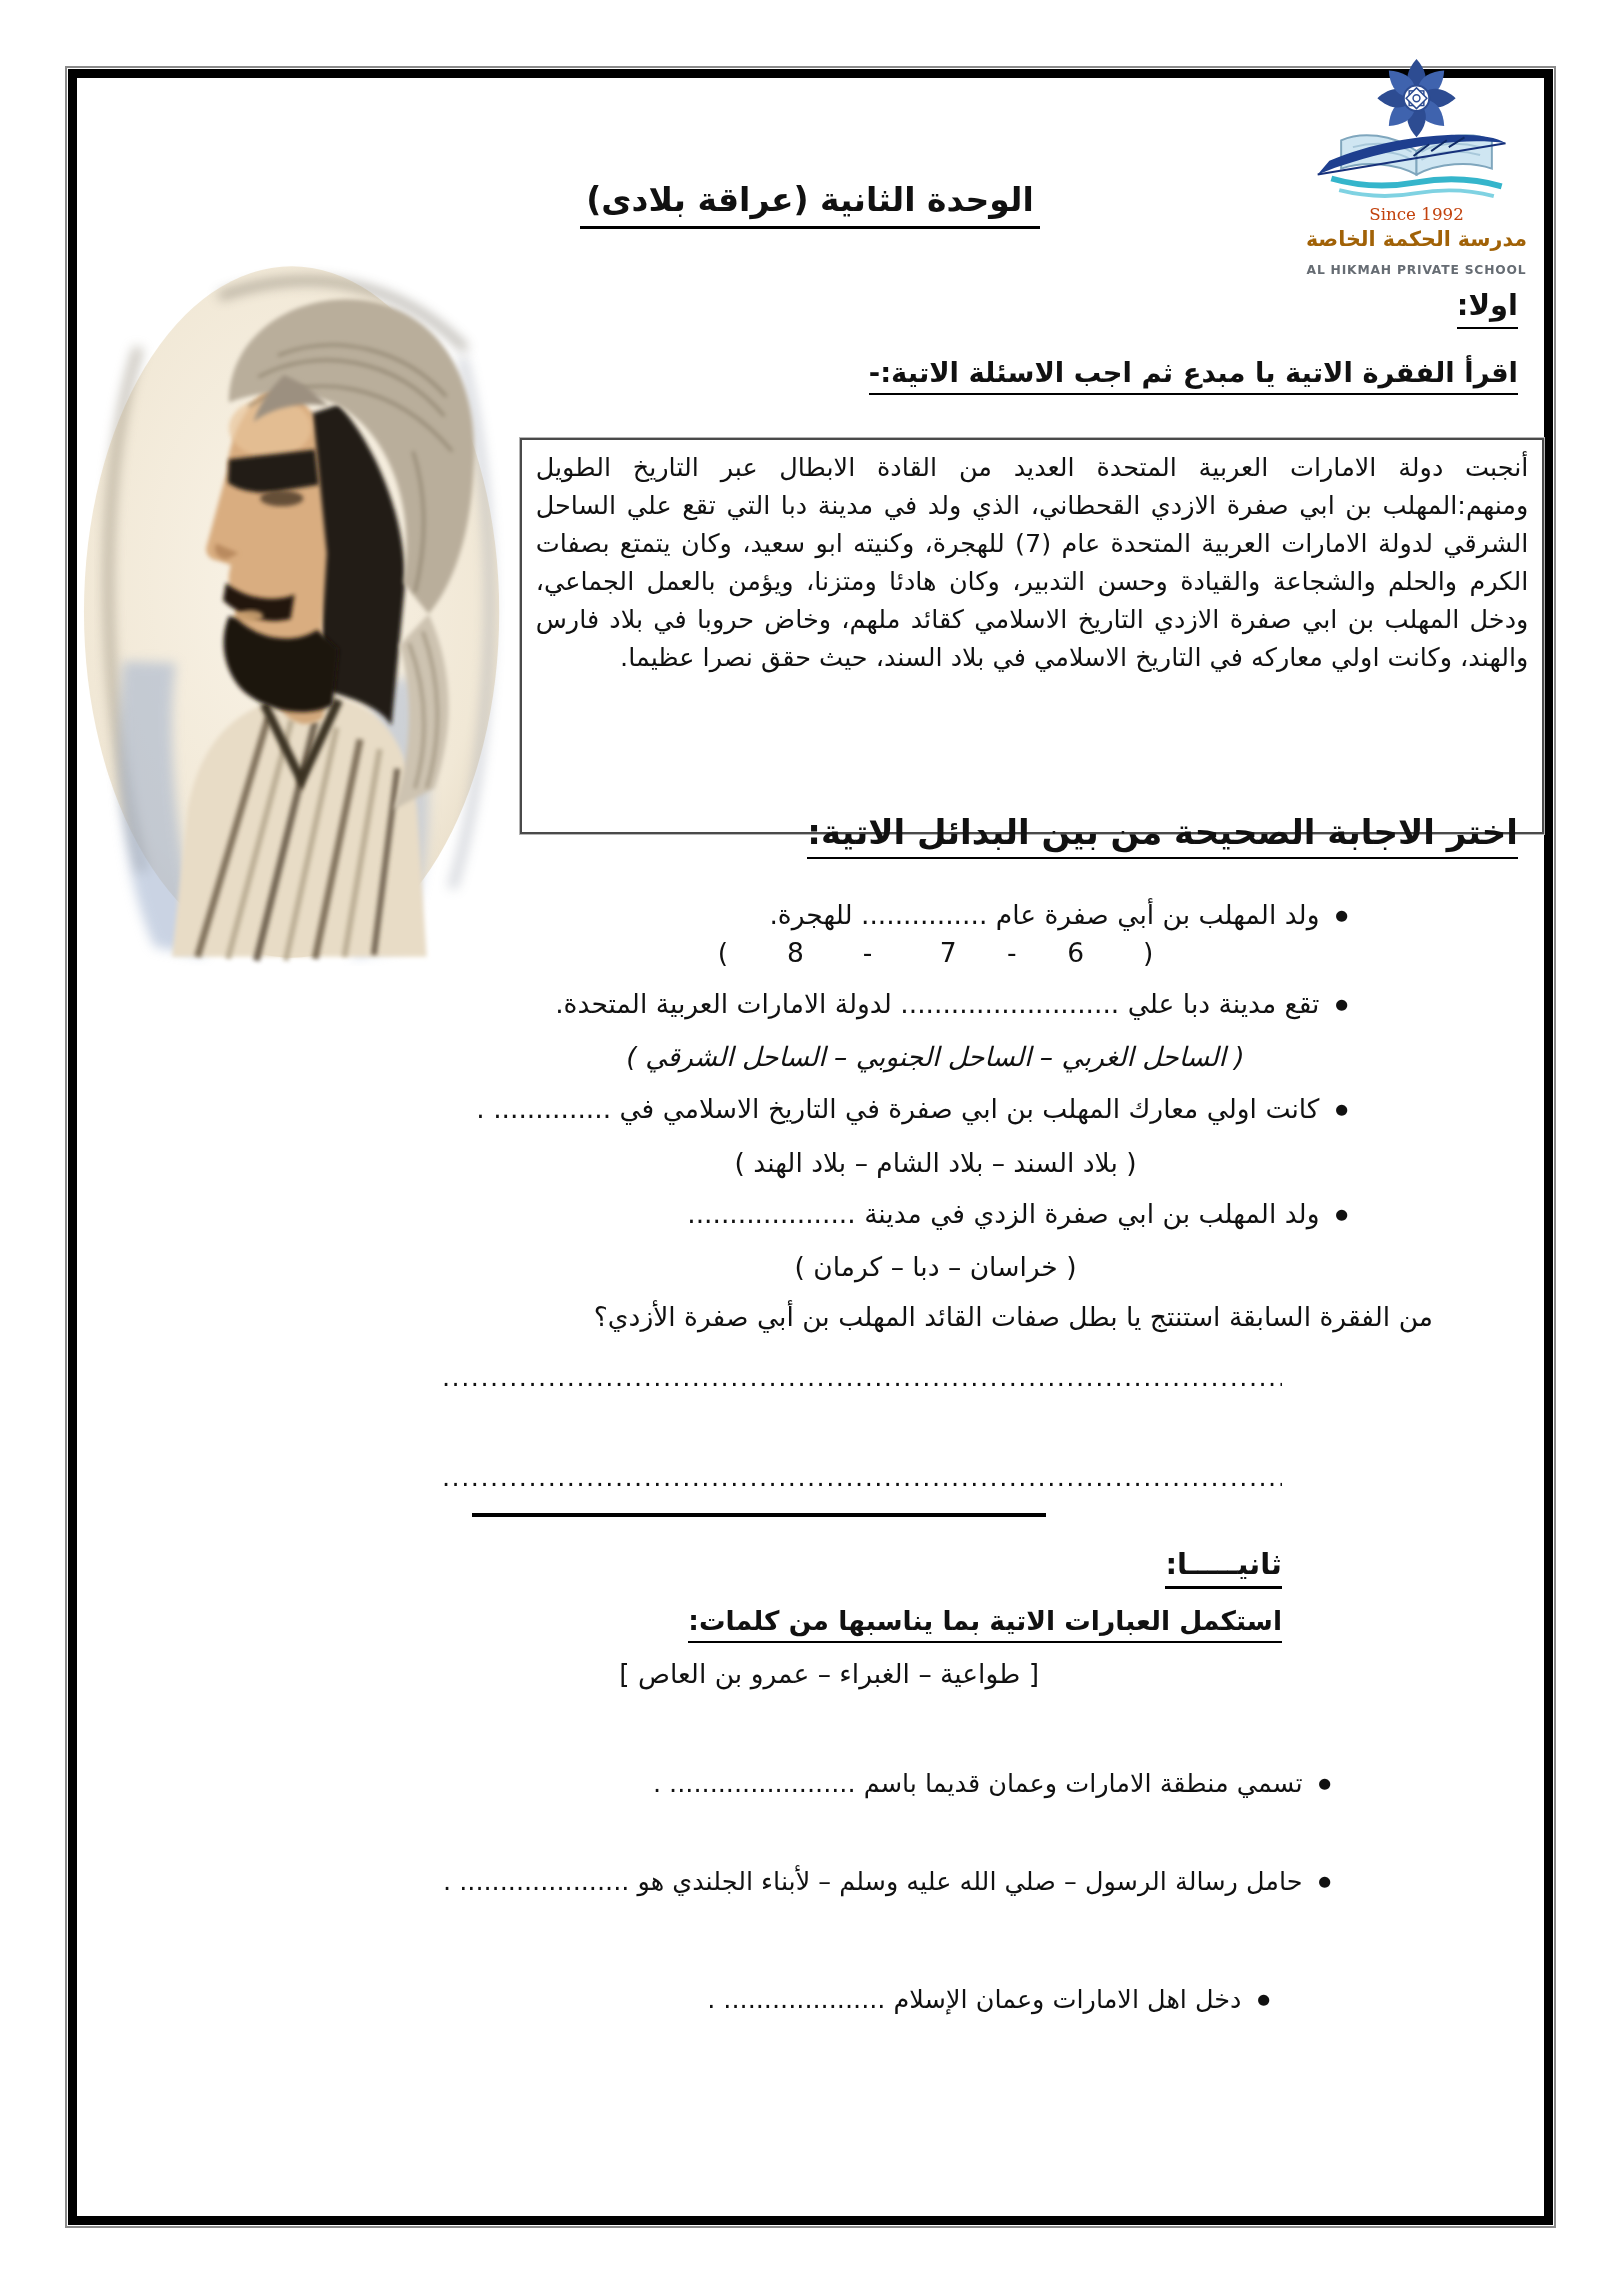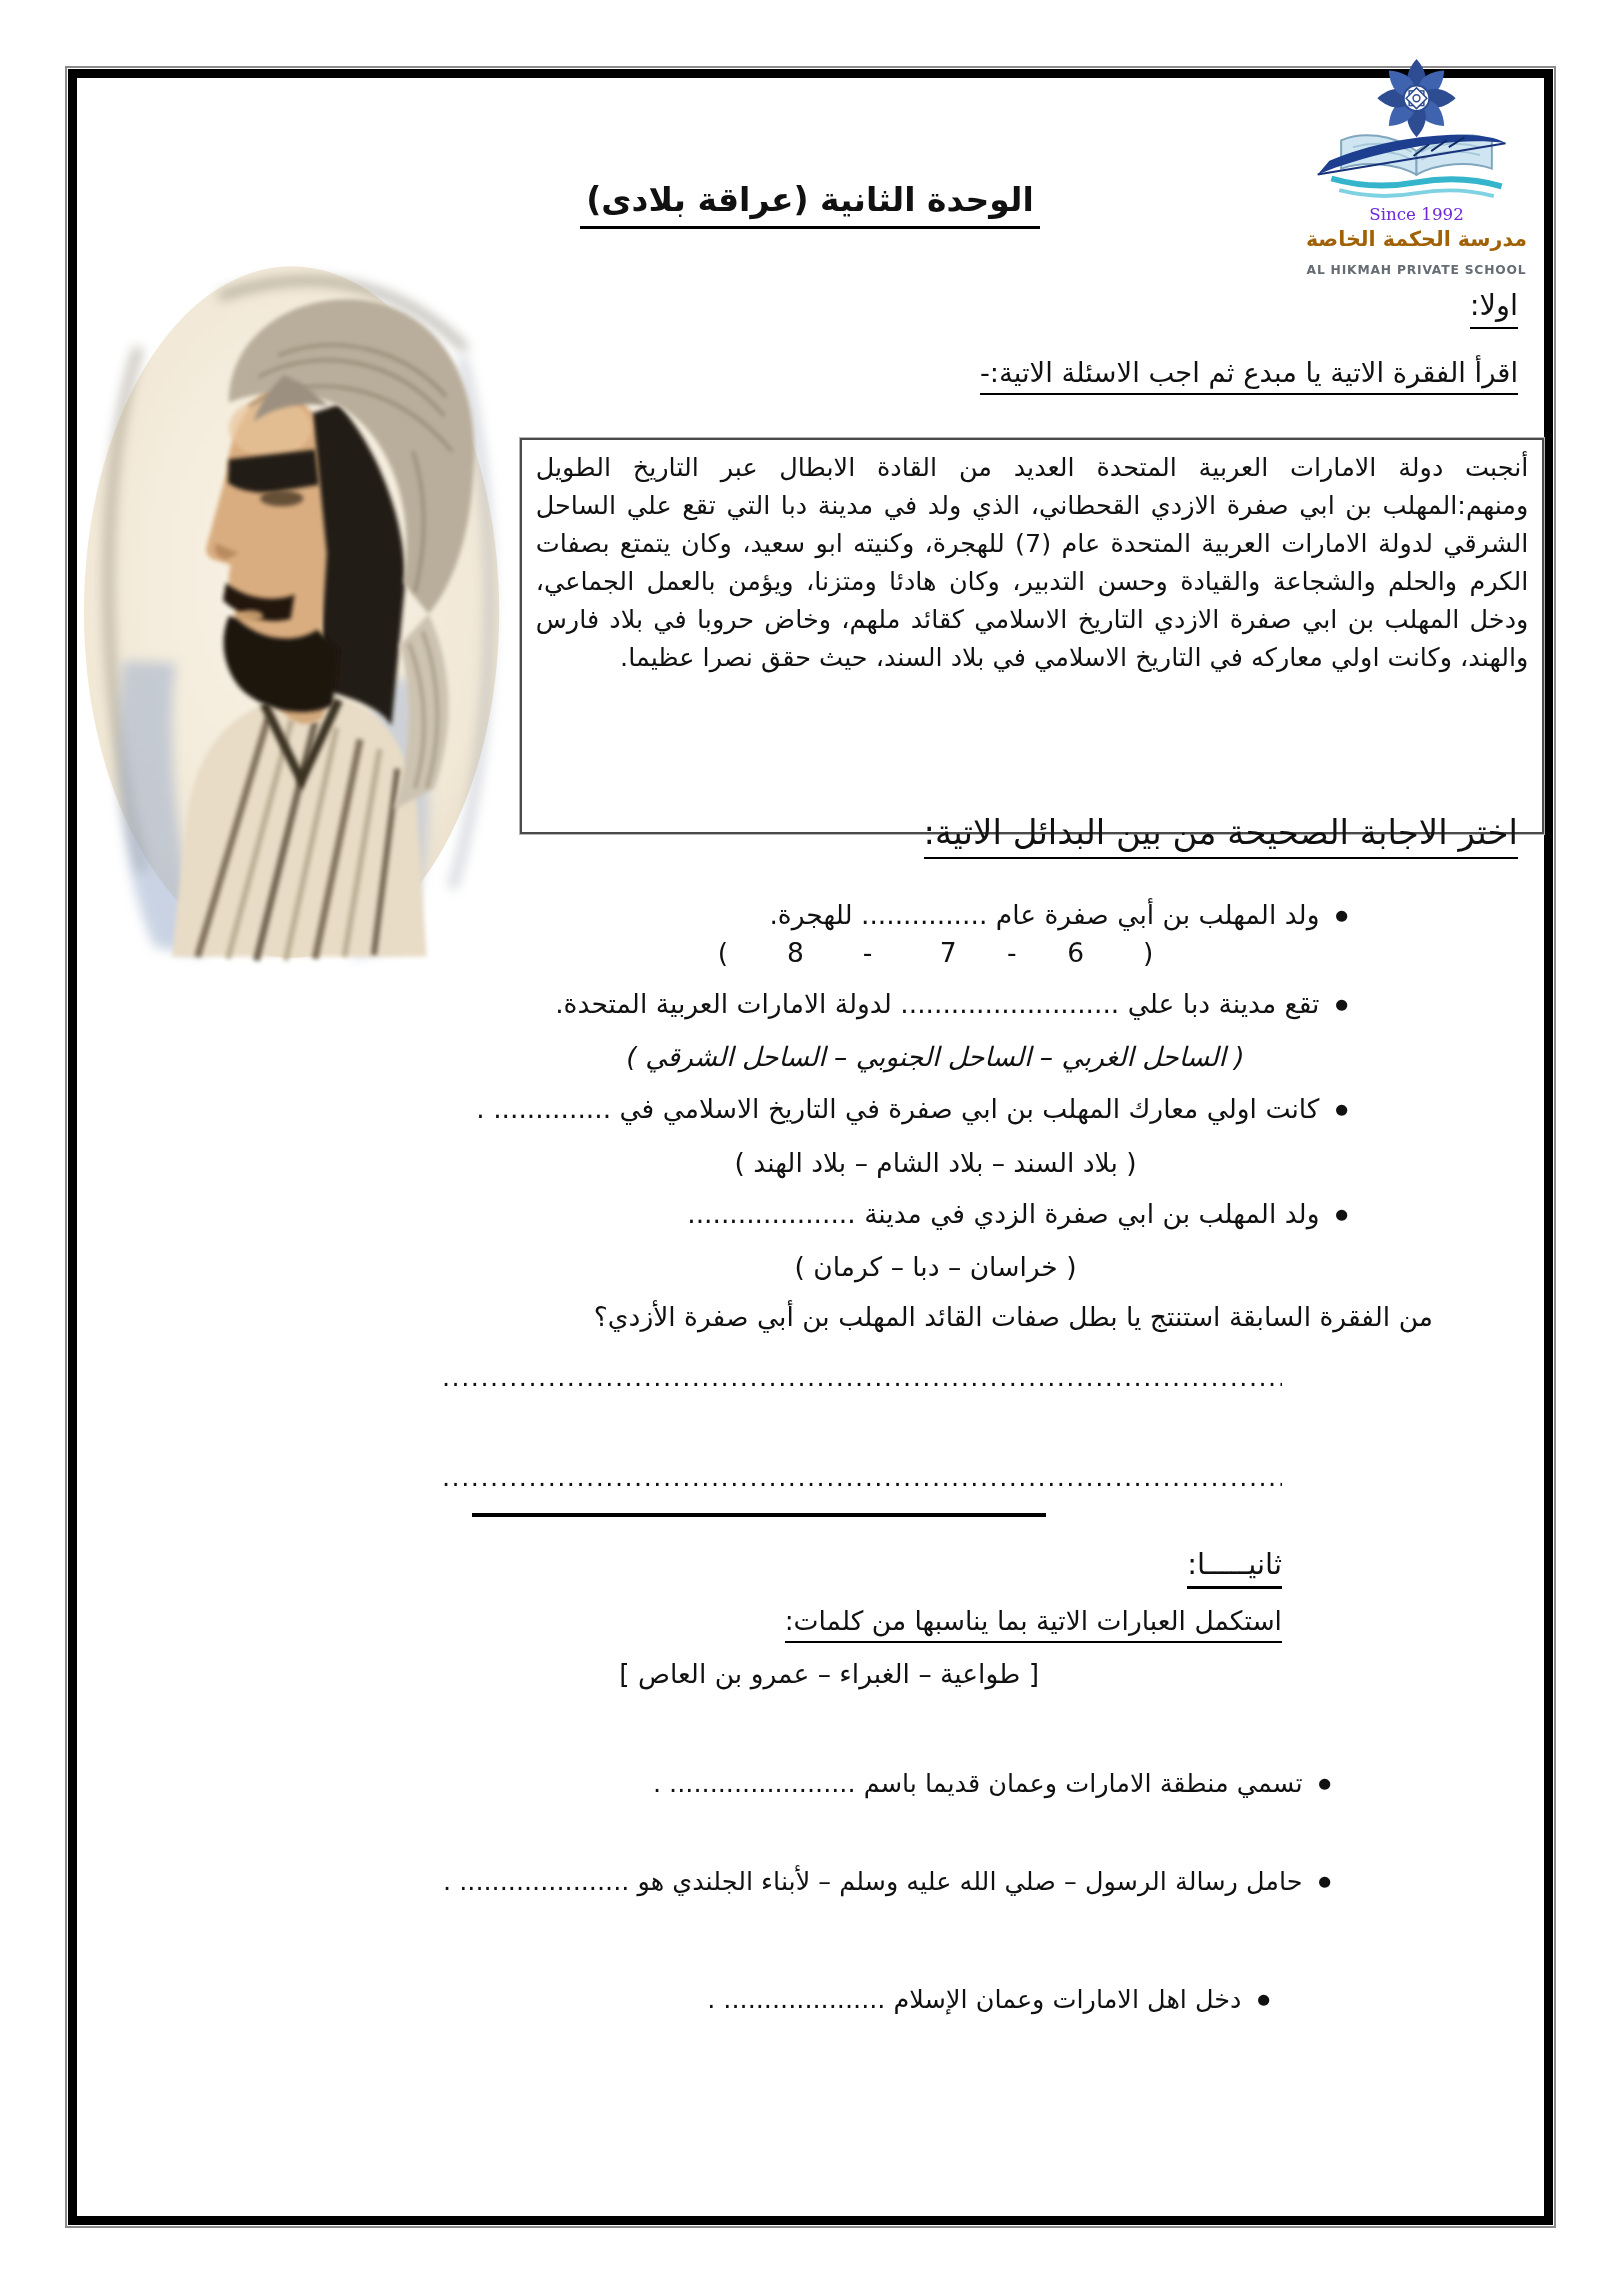--- a/index.html
+++ b/index.html
@@ -6,27 +6,27 @@
   body{
     width:1620px;height:2293px;position:relative;background:#ffffff;
     font-family:"DejaVu Sans", sans-serif;color:#111;overflow:hidden;
   }
   
   .frame{position:absolute;left:65px;top:66px;width:1491px;height:2162px;border:2px solid #8a8a8a;box-sizing:border-box;z-index:1;}
   .frame-thick{position:absolute;inset:1px;border:9.8px solid #000;}
   .frame-thin{position:absolute;inset:3.9px;border:2px solid #000;}
   
   .logo{position:absolute;left:1302px;top:57px;width:229px;text-align:center;z-index:6;}
-  .logo-since{font-family:"DejaVu Serif", serif;font-size:16.7px;color:#6d28d9;margin-top:-5.9px;}
+  .logo-since{font-family:"DejaVu Serif", serif;font-size:16.7px;color:#c2410c;margin-top:-5.9px;}
   .logo-ar{font-size:20.6px;font-weight:bold;color:#a16207;direction:rtl;margin-top:3px;}
   .logo-en{font-size:12.3px;font-weight:bold;color:#666c73;letter-spacing:0.8px;margin-top:12px;}
   
   .title{position:absolute;top:180px;left:0;width:100%;text-align:center;z-index:4;}
   .title span{display:inline-block;font-size:33px;font-weight:bold;border-bottom:3.9px solid #000;padding:0 5.9px 6.9px;}
-  .hd{position:absolute;direction:rtl;font-weight:normal;z-index:4;white-space:nowrap;}
+  .hd{position:absolute;direction:rtl;font-weight:bold;z-index:4;white-space:nowrap;}
   .hd span{display:inline-block;border-bottom:2.9px solid #000;padding-bottom:4.9px;}
   .hd-awalan{top:288px;right:102px;font-size:29px;}
   .hd-iqra{top:357px;right:102px;font-size:27.4px;}
   .hd-ikhtar{top:812px;right:102px;font-size:34px;}
   .hd-thaniyan{top:1547px;right:338px;font-size:29px;}
   .hd-thaniyan span{border-bottom-width:3.9px;}
   .hd-istakmil{top:1605px;right:338px;font-size:26.5px;}
   
   .para-box{
     position:absolute;left:520px;top:438px;width:1024px;height:396px;box-sizing:border-box;

